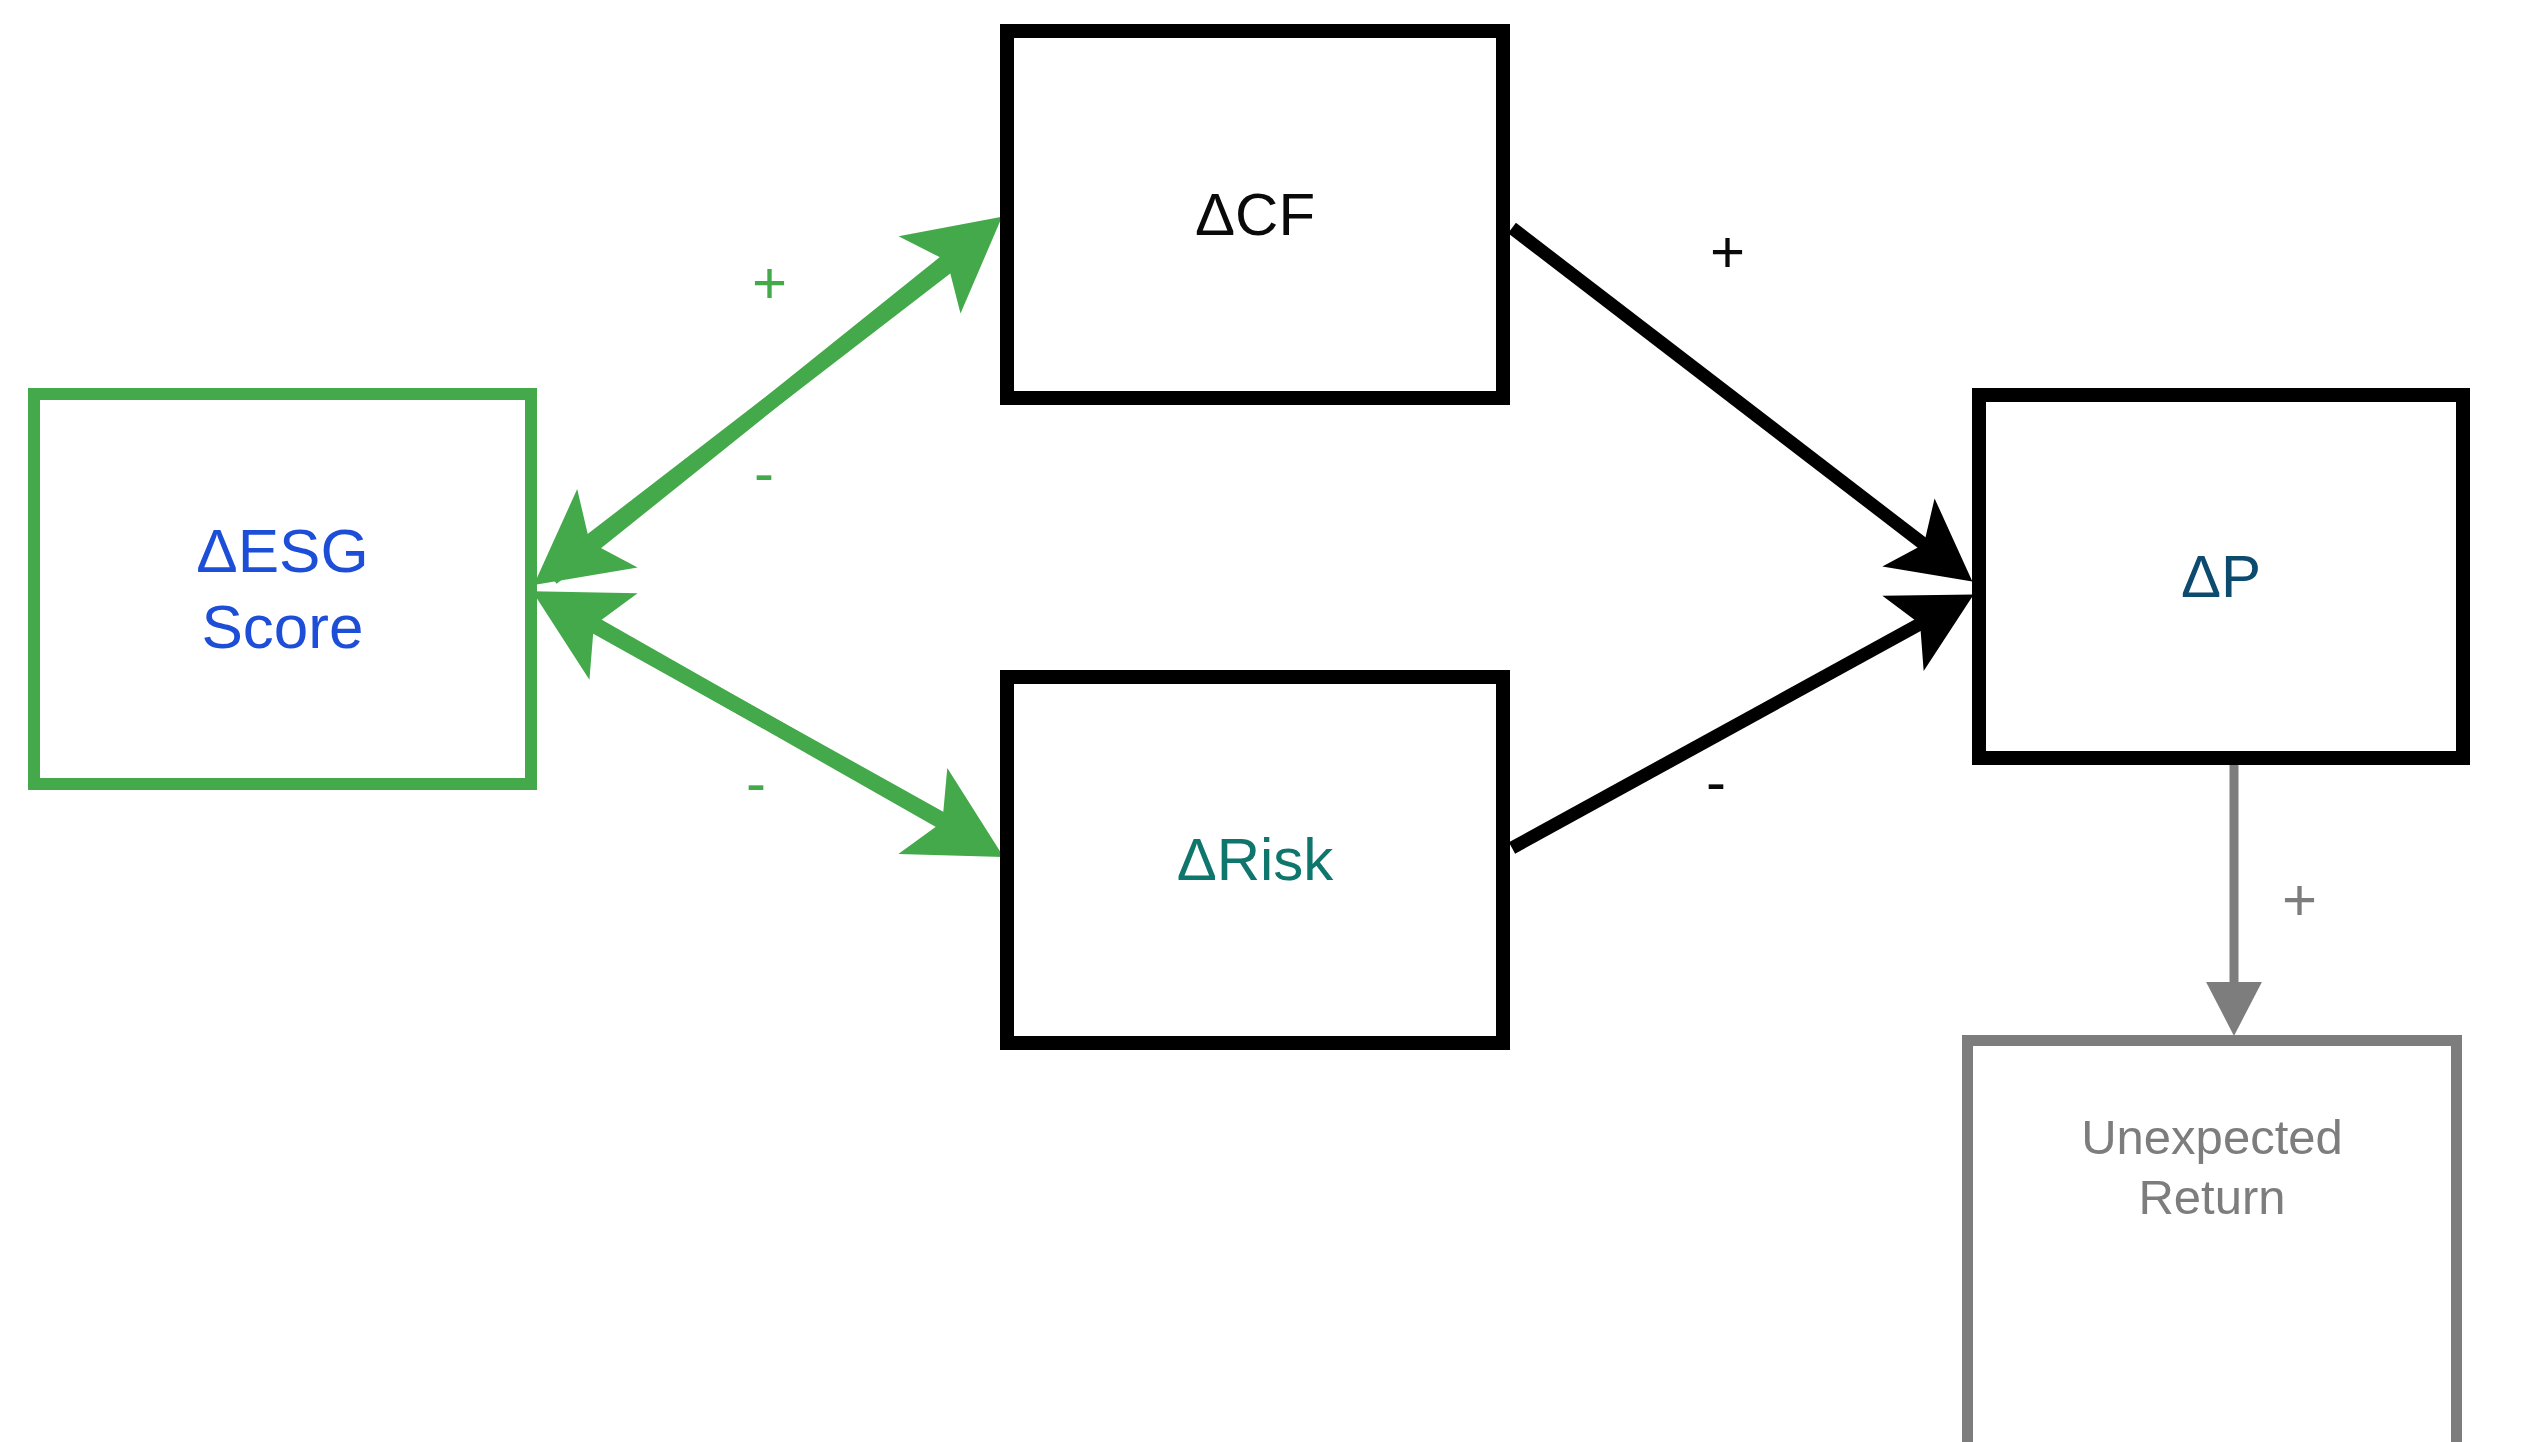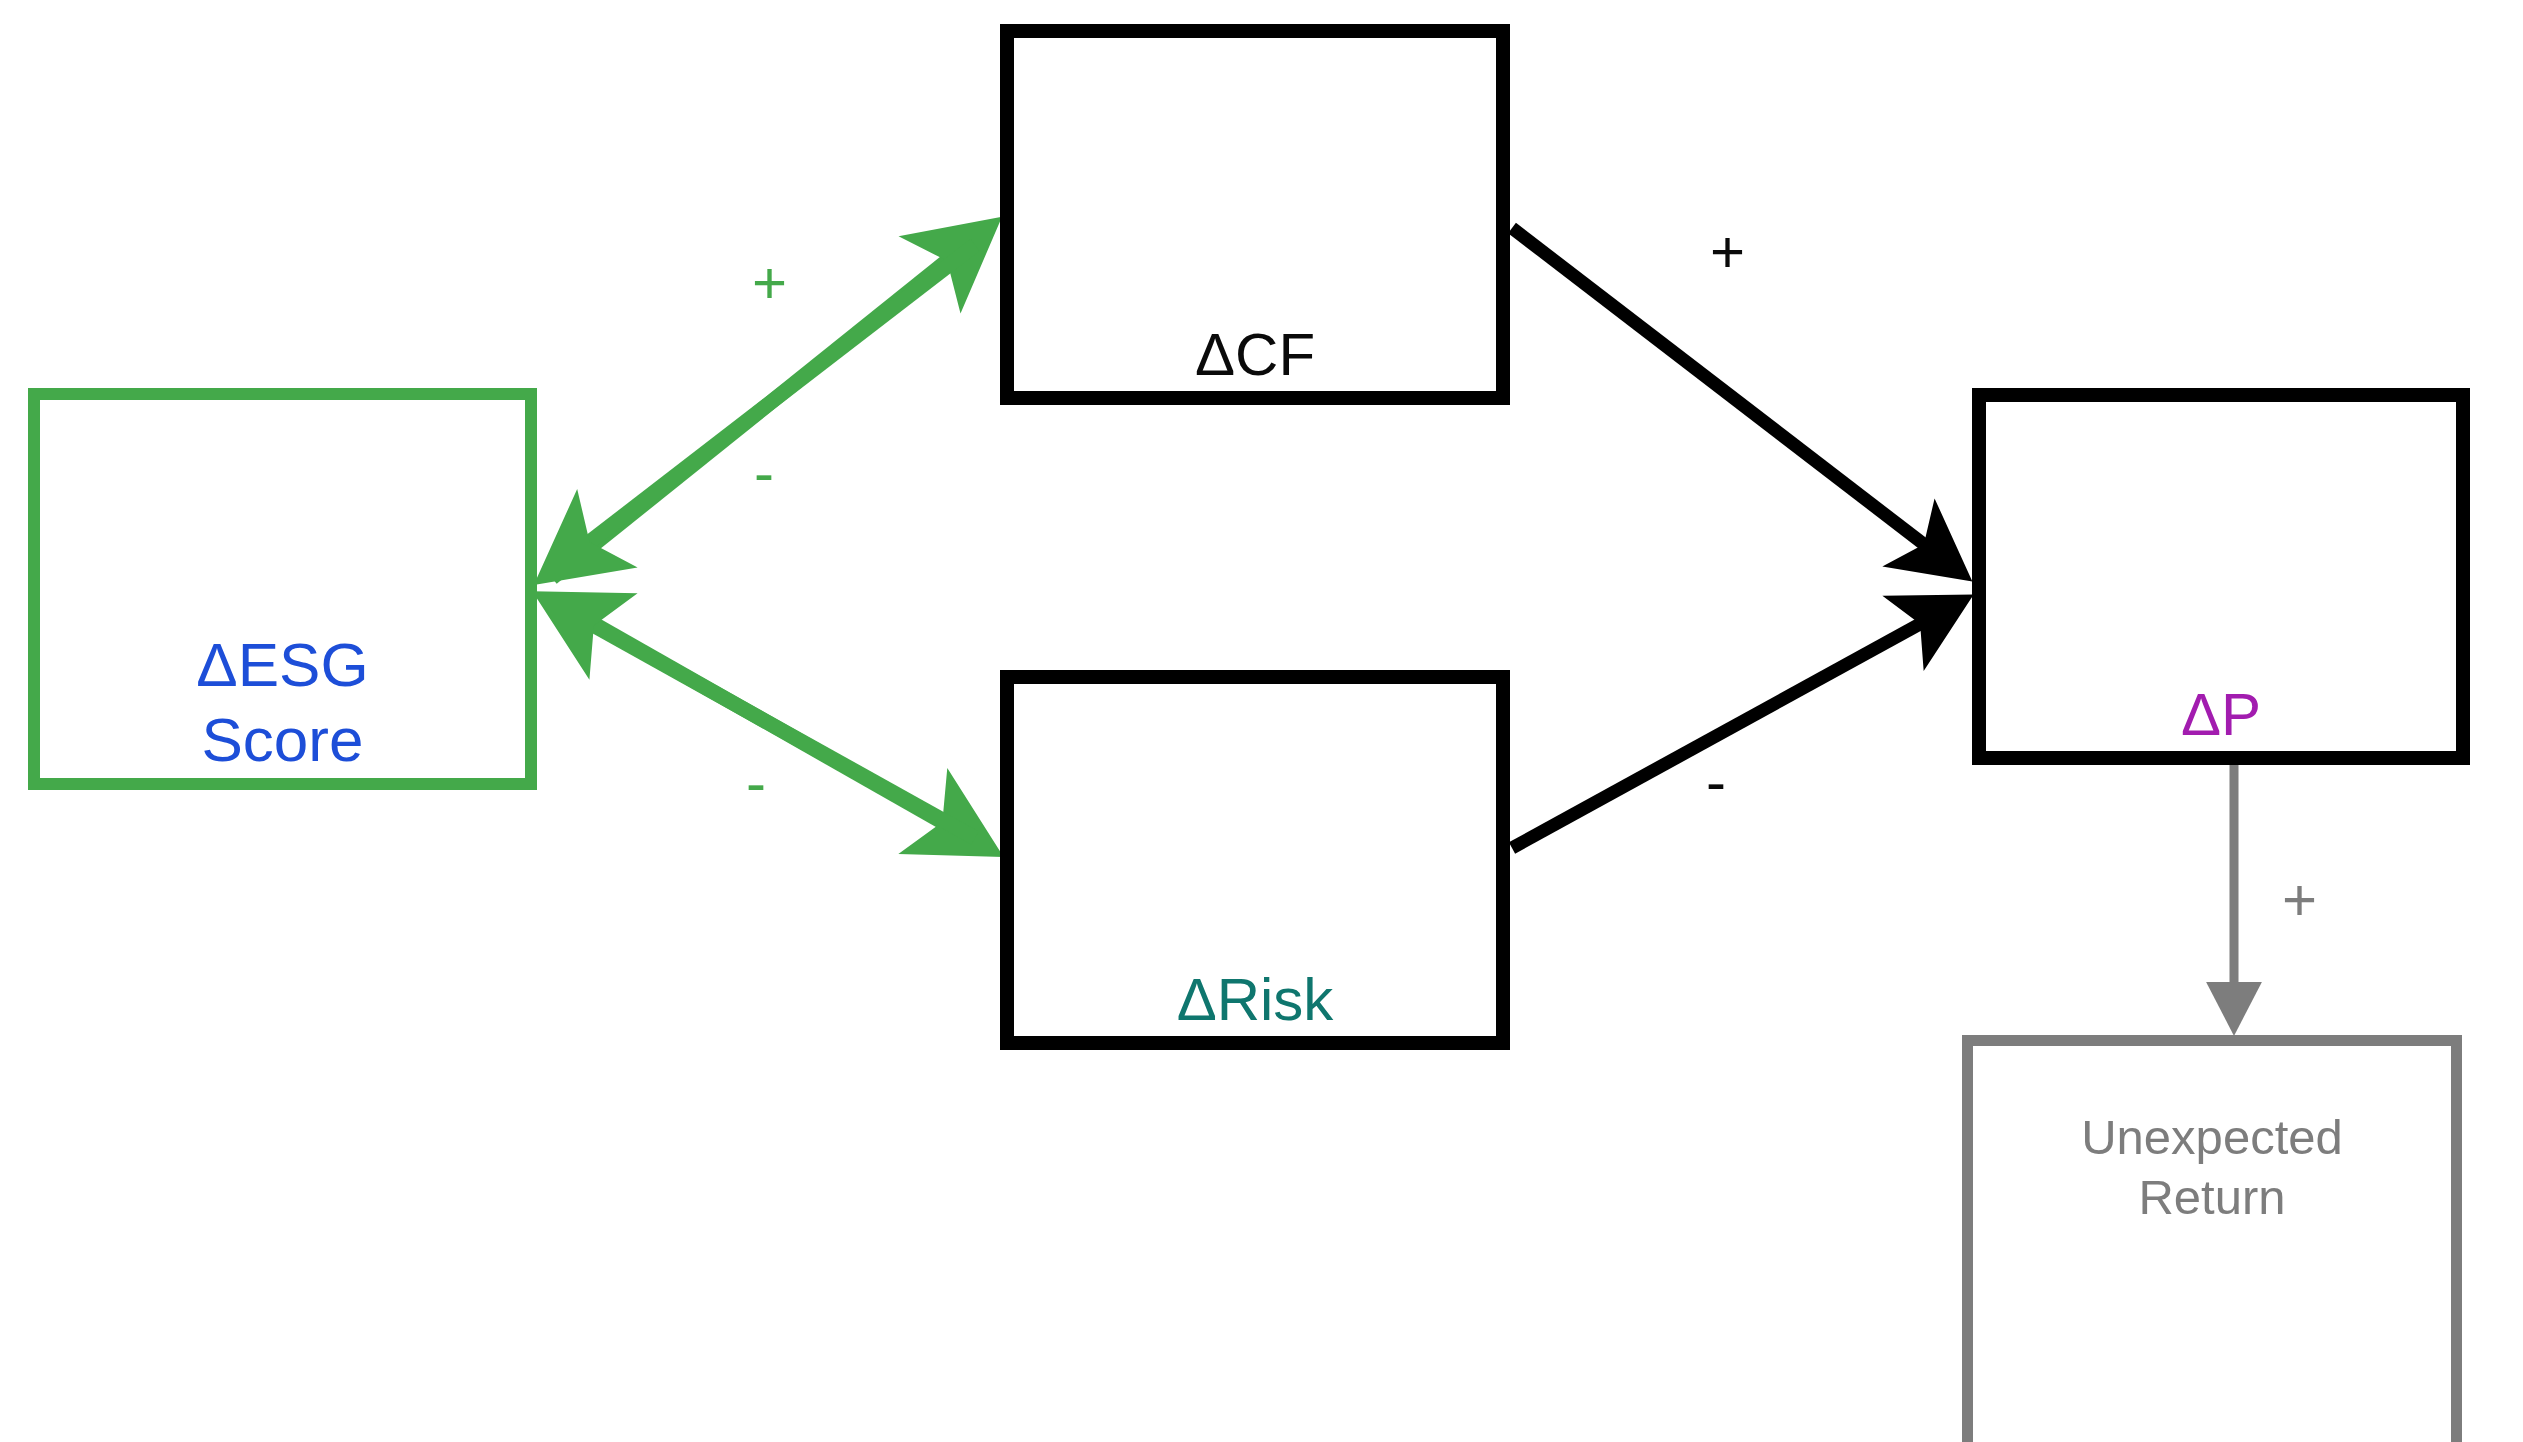--- a/index.html
+++ b/index.html
@@ -24,21 +24,21 @@
     top: 0;
     width: 2523px;
     height: 1442px;
     pointer-events: none;
   }
   .node {
     position: absolute;
     box-sizing: border-box;
     background: #ffffff;
     display: flex;
-    align-items: flex-end;
+    align-items: center;
     justify-content: center;
     text-align: center;
     line-height: 1.22;
   }
   .node-label {
     display: block;
     white-space: pre-line;
   }
 
   
@@ -77,21 +77,21 @@
     z-index: 3;
   }
 
   
   #node-p {
     left: 1972px;
     top: 388px;
     width: 498px;
     height: 377px;
     border: 14px solid #000000;
-    color: #a21caf;
+    color: #0c4a6e;
     font-size: 60px;
     z-index: 3;
   }
 
   
   #node-unexpected {
     left: 1962px;
     top: 1035px;
     width: 500px;
     height: 449px;

